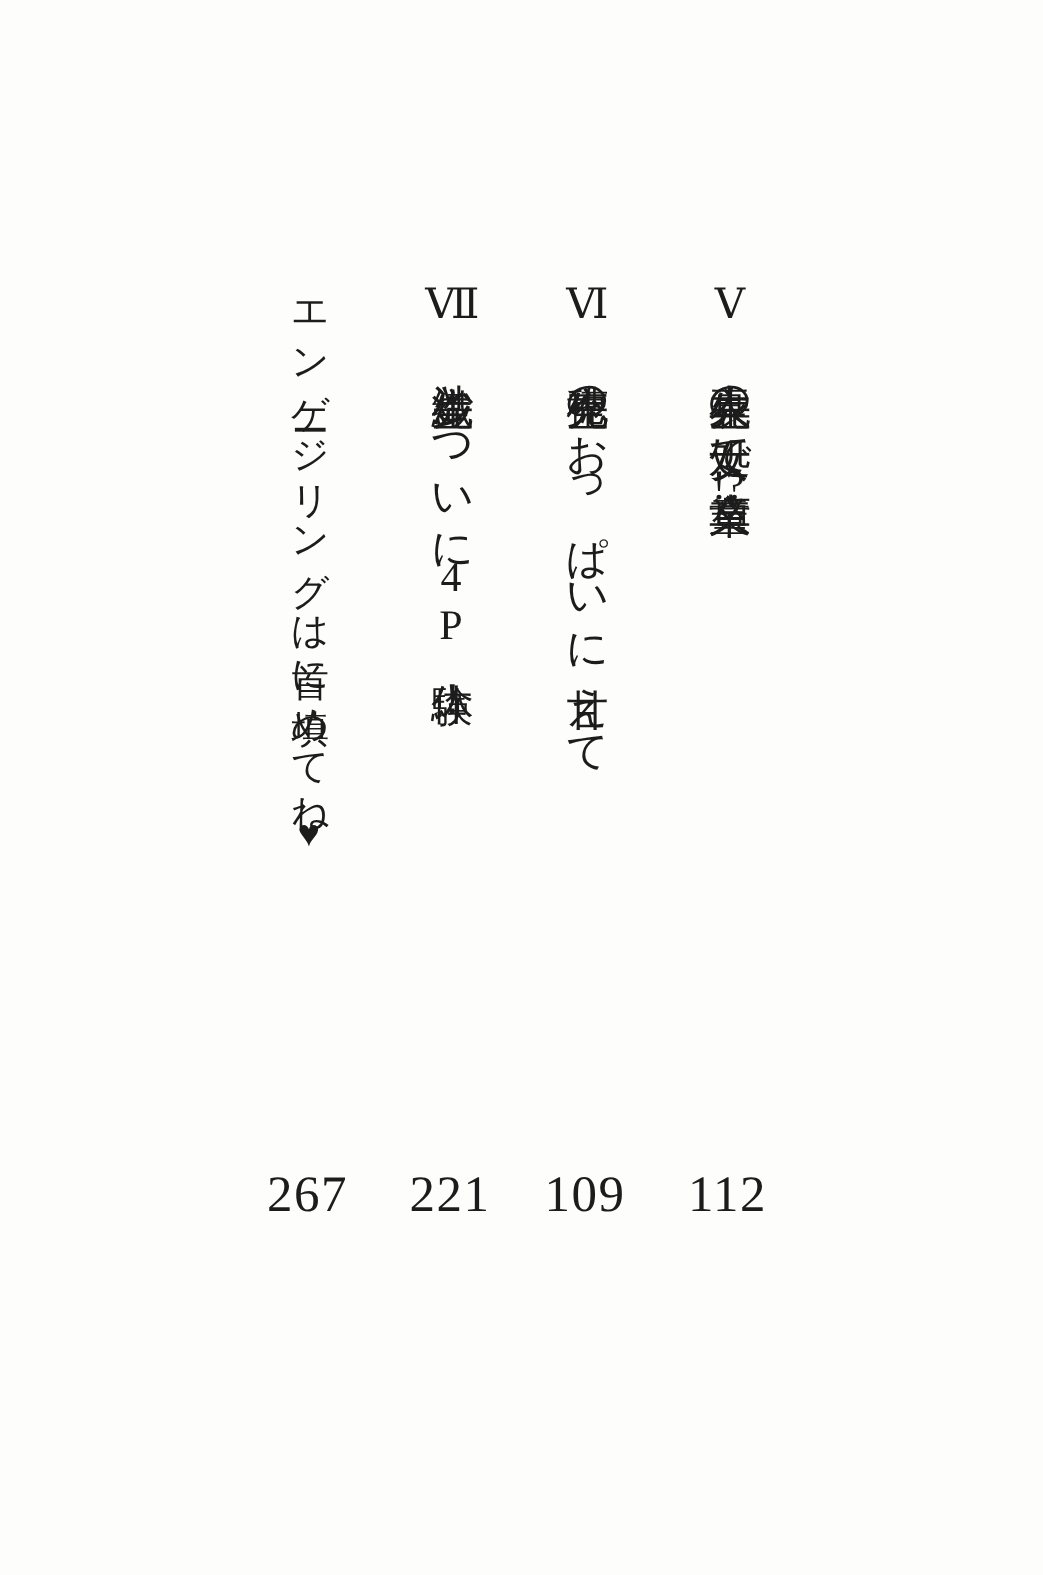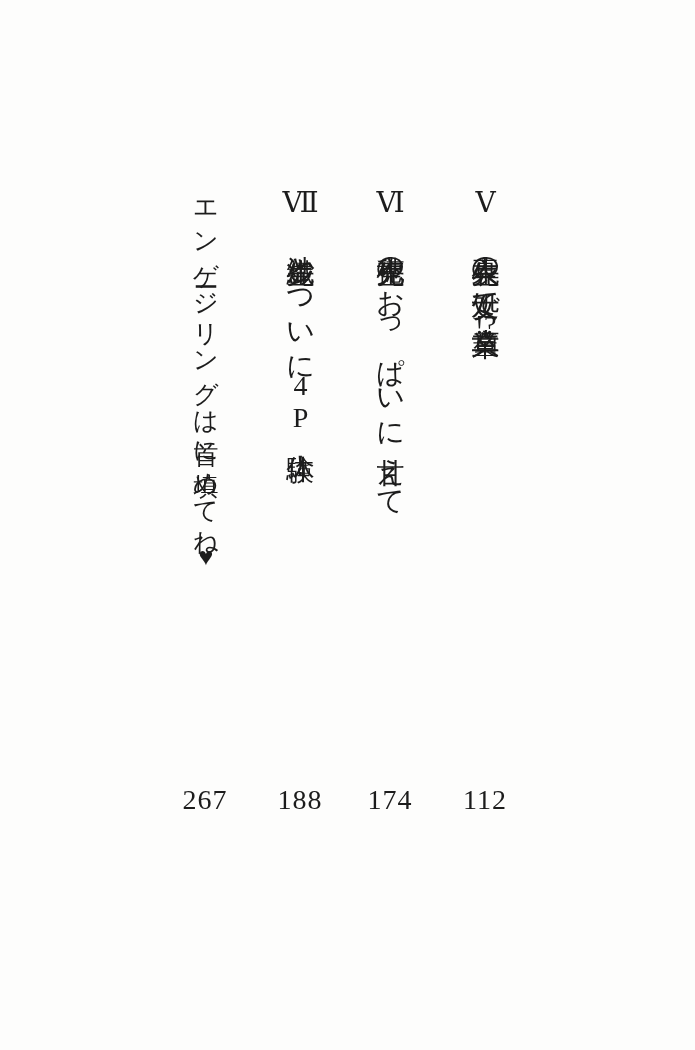--- a/index.html
+++ b/index.html
@@ -54,21 +54,21 @@
   .upright {
     text-orientation: upright;
     -webkit-text-orientation: upright;
   }
   .tcy {
     text-combine-upright: all;
     -webkit-text-combine: horizontal;
   }
   .pagenum {
     margin-top: auto;
-    font-size: 28px;
+    font-size: 34px;
     line-height: 1;
     letter-spacing: 1px;
     text-align: center;
   }
 </style>
 </head>
 <body>
 
 <div class="page">
 
@@ -76,28 +76,28 @@
     <div class="vtext">
       <span class="numeral">Ⅴ</span><span>真衣先生の処女で童貞卒業</span><span class="upright"></span><span></span><span class="tcy">!?</span>
     </div>
     <div class="pagenum">112</div>
   </section>
 
   <section class="entry entry-1">
     <div class="vtext">
       <span class="numeral">Ⅵ</span><span>充穂先生のおっぱいに甘えて</span><span class="upright"></span><span></span><span class="tcy"></span>
     </div>
-    <div class="pagenum">174</div>
+    <div class="pagenum">109</div>
   </section>
 
   <section class="entry entry-2">
     <div class="vtext">
       <span class="numeral">Ⅶ</span><span>沙織先生とついに</span><span class="upright">4P</span><span>体験</span><span>！</span>
     </div>
-    <div class="pagenum">188</div>
+    <div class="pagenum">221</div>
   </section>
 
   <section class="entry entry-3">
     <div class="vtext">
       <span>エンゲージリングは首に填めてね</span><span class="upright"></span><span></span><span class="upright">♥</span>
     </div>
     <div class="pagenum">267</div>
   </section>
 
 </div>

